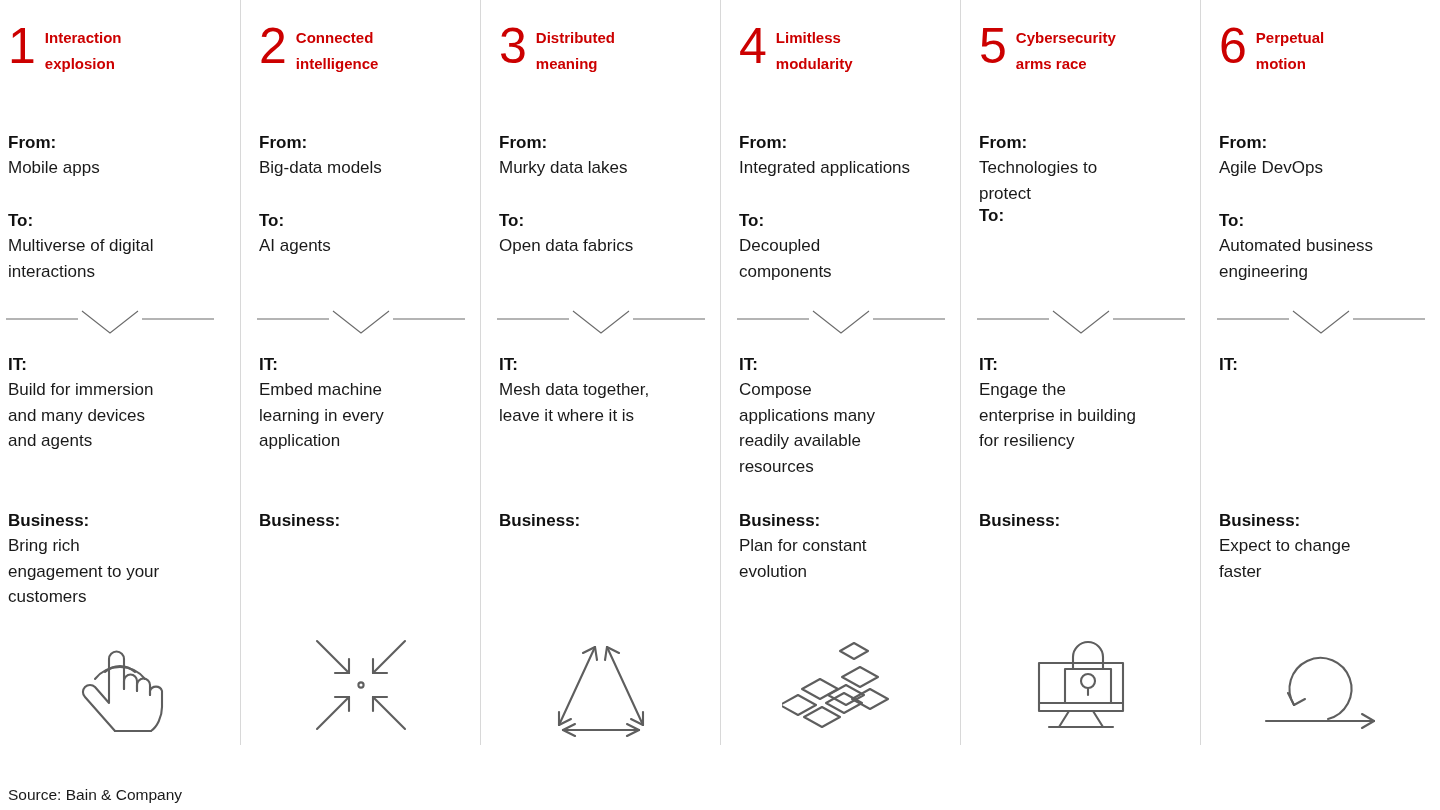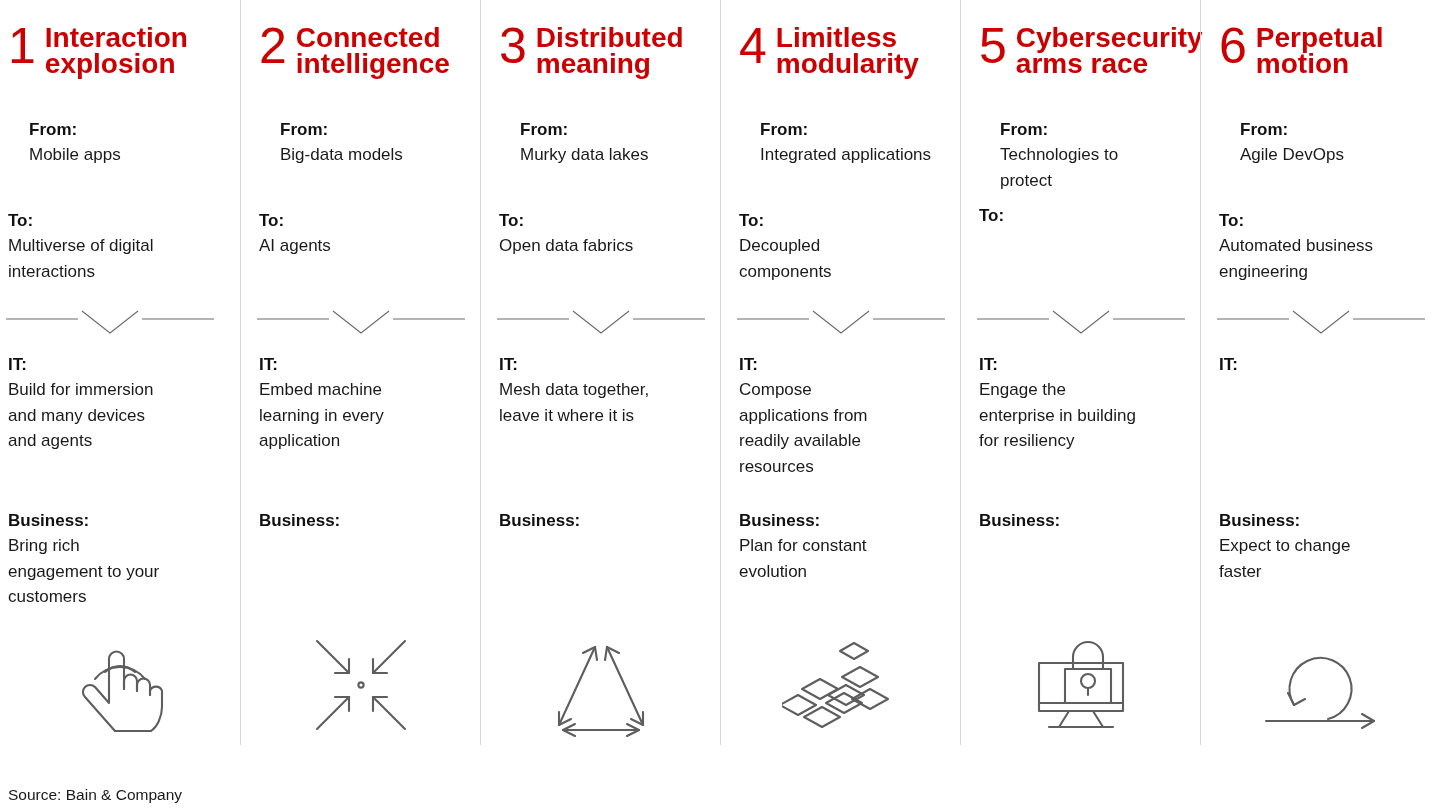--- a/index.html
+++ b/index.html
@@ -54,21 +54,21 @@
     color: #cc0000;
     font-size: 50px;
     line-height: 52px;
     font-weight: 400;
     margin-right: 10px;
     flex: 0 0 auto;
     letter-spacing: -1px;
   }
   .ttl {
     color: #cc0000;
-    font-size: 28px;
+    font-size: 15px;
     line-height: 25.5px;
     font-weight: bold;
     padding-top: 5px;
     white-space: pre-line;
   }
 
   
   .lbl {
     font-size: 17px;
     line-height: 25px;
@@ -79,21 +79,21 @@
     font-size: 17px;
     line-height: 25.5px;
     font-weight: normal;
     color: #1a1a1a;
     white-space: pre-line;
   }
 
   .blk { position: absolute; left: 8px; right: 6px; }
   .col + .col .blk { left: 18px; }
 
-  .blk-from  { top: 117px; margin-left: 21px; }
+  .blk-from  { top: 130px; }
   .blk-to    { top: 208px; }
   .blk-it    { top: 352px; }
   .blk-biz   { top: 508px; }
 
   
   .divider {
     position: absolute;
     top: 305px;
     left: 6px;
     width: 208px;
@@ -277,21 +277,21 @@
         <div class="val">Integrated applications</div>
       </div>
       <div class="blk blk-to">
         <div class="lbl">To:</div>
         <div class="val">Decoupled
 components</div>
       </div>
       <div class="blk blk-it">
         <div class="lbl">IT:</div>
         <div class="val">Compose
-applications from
+applications many
 readily available
 resources</div>
       </div>
       <div class="blk blk-biz">
         <div class="lbl">Business:</div>
         <div class="val">Plan for constant
 evolution</div>
       </div>
       <div class="divider"><svg width="208" height="32" viewBox="0 0 208 32" fill="none" stroke="#6b6b6b" stroke-width="1.1">
           <path d="M0 14 L72 14"></path>

